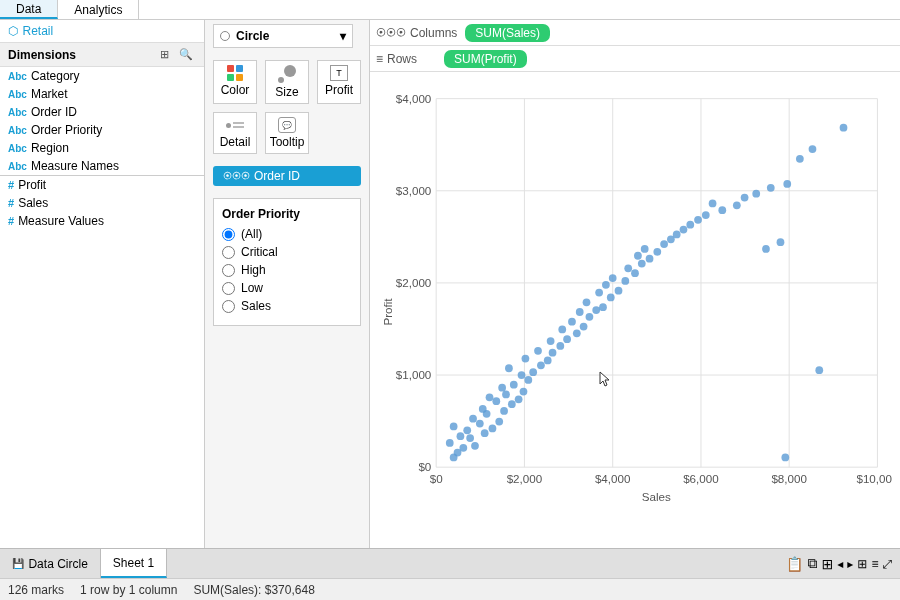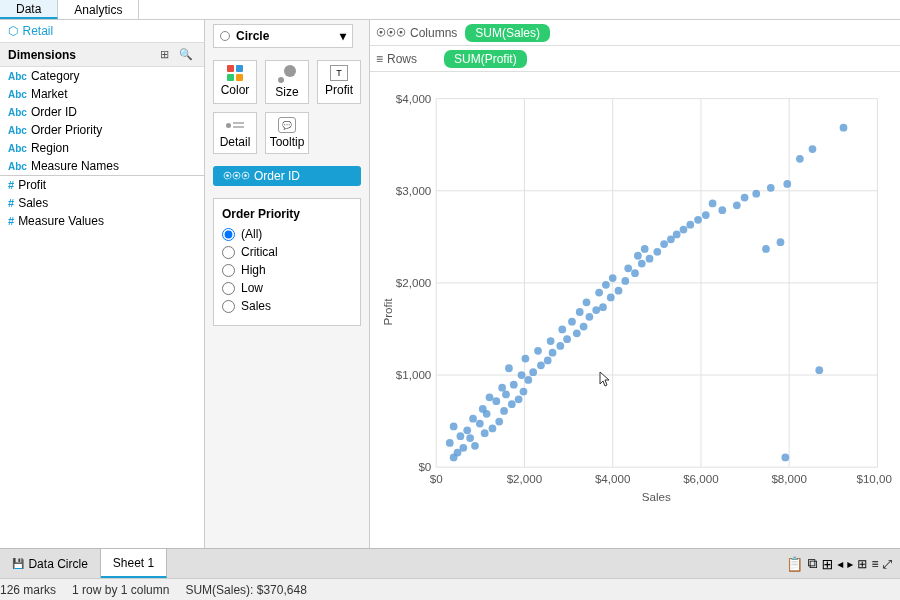--- a/index.html
+++ b/index.html
@@ -60,21 +60,21 @@
     .chart-canvas { flex: 1; position: relative; }
     .chart-svg { width: 100%; height: 100%; }
 
     
     .bottom-tabs { height: 30px; background: #e0e0e0; display: flex; align-items: stretch; border-top: 1px solid #bbb; }
     .bottom-tab { display: flex; align-items: center; padding: 0 12px; cursor: pointer; font-size: 12px; border-right: 1px solid #bbb; gap: 4px; }
     .bottom-tab.active { background: #fff; border-bottom: 2px solid #1a9fd4; }
     .bottom-tab-icons { display: flex; align-items: center; margin-left: auto; gap: 4px; padding: 0 8px; }
 
     
-    .status-bar { height: 22px; background: #f0f0f0; border-top: 1px solid #ccc; display: flex; align-items: center; padding: 0 0; gap: 16px; font-size: 11px; color: #333; }
+    .status-bar { height: 22px; background: #f0f0f0; border-top: 1px solid #ccc; display: flex; align-items: center; padding: 0 8px; gap: 16px; font-size: 11px; color: #333; }
 
     
     .dim-scroll { overflow-y: auto; flex: 1; }
   </style>
 </head>
 <body>
 
 <div class="top-bar">
   <div class="top-tab active">
     <span>Data</span>

